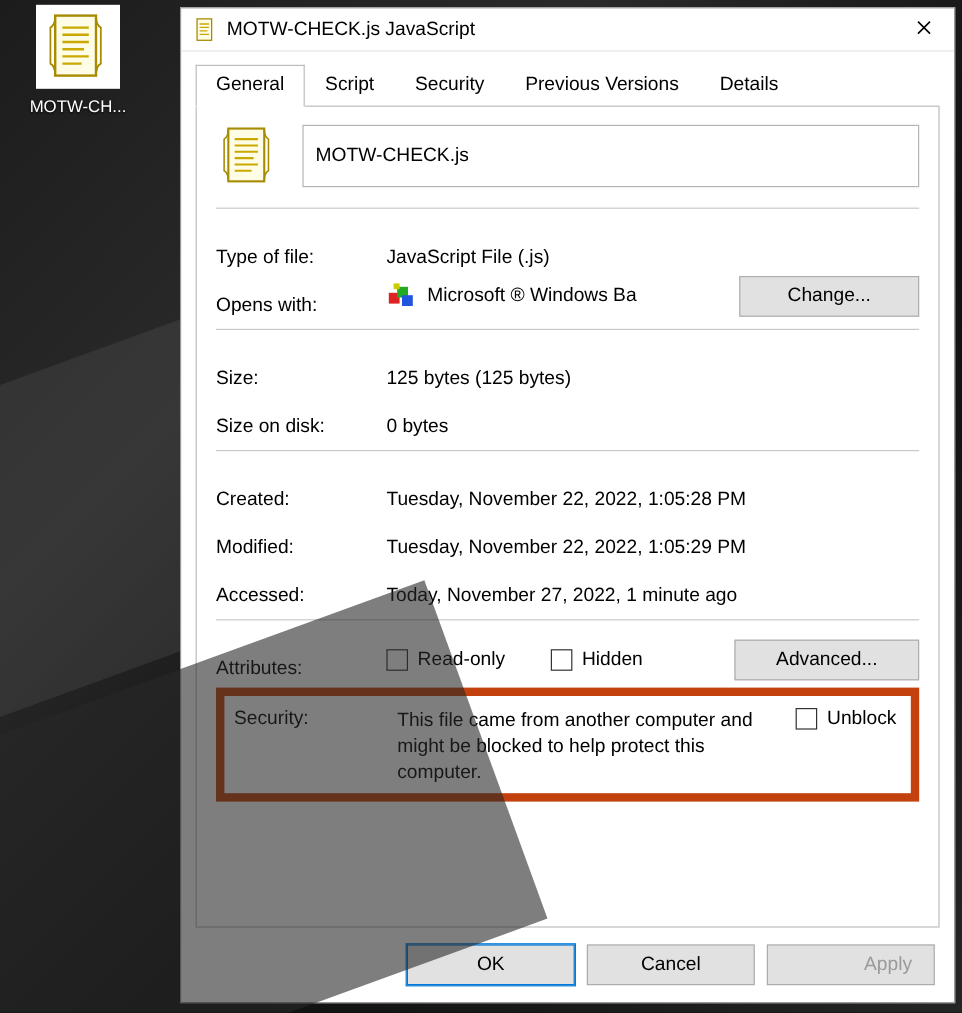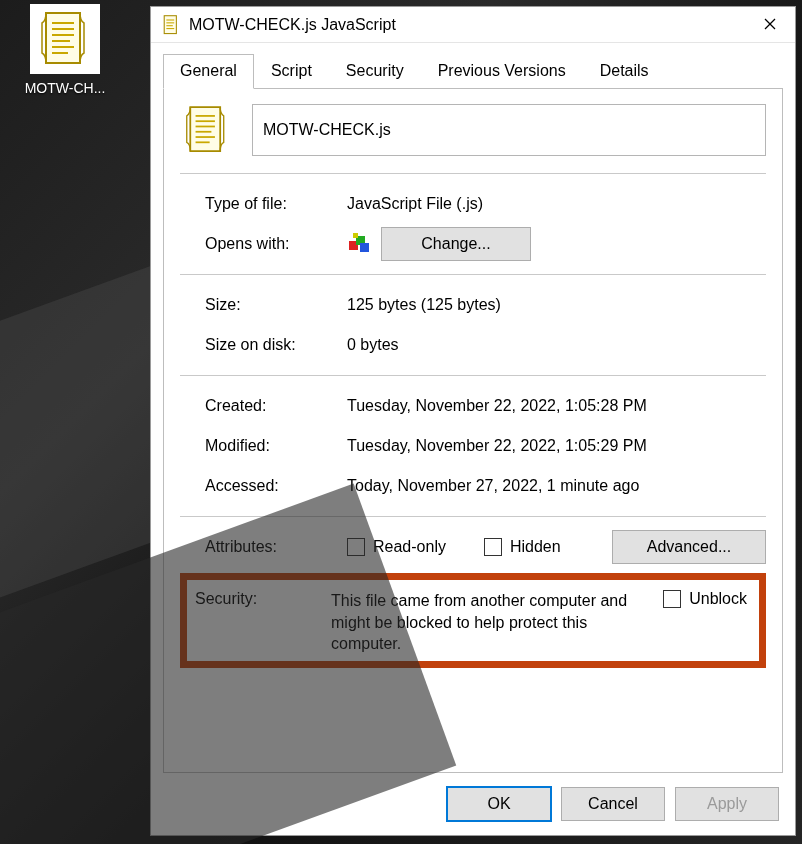--- a/index.html
+++ b/index.html
@@ -104,34 +104,34 @@
   .fname-input {
     flex:1;
     height:52px;
     border:1px solid #b5b5b5;
     padding:0 10px;
     font-size:16px;
     font-family:inherit;
   }
   
   .kvsection { padding:10px 0; border-bottom:1px solid #c9c9c9; }
-  .kvrow { display:flex; align-items:center; min-height:40px;margin-left:25px; }
+  .kvrow { display:flex; align-items:flex-end; min-height:40px; }
   .kvrow .k { width:142px; font-size:16px; }
   .kvrow .v { flex:1; font-size:16px; display:flex; align-items:center; gap:10px; }
   .appicon { width:24px; height:24px; display:inline-flex;align-items:center;justify-content:center;}
   .btn {
     font-family:inherit;
     font-size:16px;
     background:#e1e1e1;
     border:1px solid #adadad;
     height:34px;
     padding:0 18px;
     cursor:default;
   }
-  .btn.disabled { color:#9a9a9a; }
+  .btn.disabled { color:#9a9a9a;text-align:right; }
   .btn.default { border:1px solid #0078d7; outline:1px solid #0078d7; background:#e1e1e1;}
   .changebtn { width:150px; }
   .kvsection.noborder { border-bottom:none; }
   
   .attr-row .chk { display:inline-flex; align-items:center; gap:8px; margin-right:28px; font-size:16px;}
   .chkbox {
     width:18px; height:18px;
     border:1px solid #333;
     display:inline-block;
     background:#fff;
@@ -145,21 +145,21 @@
     margin-top:6px;
   }
   .secbox .k { width:126px; font-size:16px;}
   .secbox .msg { flex:1; font-size:16px; line-height:1.35; padding-right:8px;}
   .secbox .unblock { display:flex; align-items:flex-start; gap:8px; font-size:16px;}
   
   .footer {
     display:flex; justify-content:flex-end; gap:10px;
     padding:14px 16px;
   }
-  .footer .btn { width:104px; }
+  .footer .btn { width:140px; }
 </style>
 </head>
 <body>
 
 <div class="desktop">
 
   <div class="dicon">
     <div class="iconbox">
       <svg width="50" height="56" viewBox="0 0 50 56">
         <rect x="6" y="2" width="34" height="50" fill="#fffde6" stroke="#a78b00" stroke-width="2"></rect>
@@ -235,20 +235,21 @@
           <div class="k">Opens with:</div>
           <div class="v">
             <span class="appicon">
               <svg width="24" height="22" viewBox="0 0 24 22">
                 <rect x="2" y="8" width="9" height="9" fill="#d22"></rect>
                 <rect x="9" y="3" width="9" height="9" fill="#2a2"></rect>
                 <rect x="13" y="10" width="9" height="9" fill="#25d"></rect>
                 <rect x="6" y="0" width="5" height="5" fill="#cc0"></rect>
               </svg>
             </span>
+            <span style="flex:1;white-space:nowrap;overflow:hidden;">Microsoft ® Windows Ba</span>
             <button class="btn changebtn">Change...</button>
           </div>
         </div>
       </div>
 
       <div class="kvsection">
         <div class="kvrow">
           <div class="k">Size:</div>
           <div class="v">125 bytes (125 bytes)</div>
         </div>

